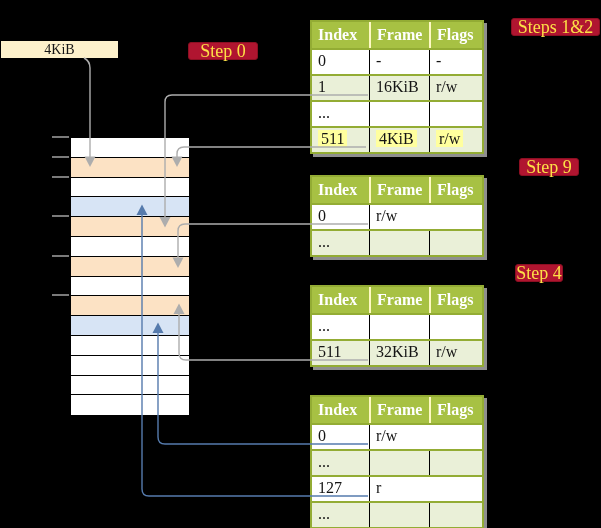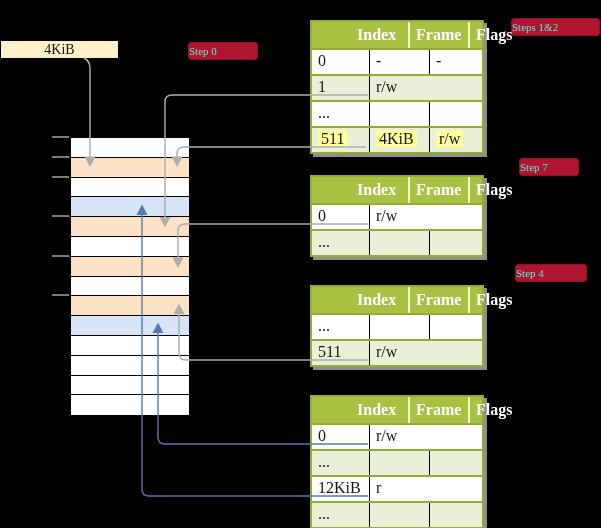--- a/index.html
+++ b/index.html
@@ -8,45 +8,45 @@
     font-family:"Liberation Serif","DejaVu Serif",serif;
   }
   
   .kib-box{
     position:absolute;left:1px;top:41px;width:117px;height:17px;
     background:#fdf1cb;color:#141414;font-size:14px;line-height:17px;text-align:center;
   }
   
   .badge{
     position:absolute;background:#b01530;border:1px solid #8c0f22;border-radius:3px;
-    color:#5eead4;font-size:11px;line-height:16px;box-sizing:border-box;
+    color:#fde047;font-size:18px;line-height:16px;text-align:center;box-sizing:border-box;
   }
   #badge-step0 {left:188px;top:42px;width:70px;height:18px;}
   #badge-steps12{left:511px;top:18px;width:89px;height:18px;}
   #badge-step3 {left:519px;top:158px;width:60px;height:18px;}
-  #badge-step4 {left:515px;top:264px;width:72px;height:18px;}
+  #badge-step4 {left:515px;top:264px;width:48px;height:18px;}
   
   .memcol{
     position:absolute;left:70px;top:137px;width:120px;
     border:1.6px solid #000;box-sizing:border-box;background:#fff;
   }
   .mem-row{height:19.8px;box-sizing:border-box;border-bottom:1.6px solid #000;}
   .mem-row:last-child{border-bottom:none;}
   .mem-row.white {background:#ffffff;}
   .mem-row.orange{background:#fce2c4;}
   .mem-row.blue  {background:#d7e4f5;}
   .tick{position:absolute;left:52px;width:17px;height:2px;background:#7a7a7a;}
   
   .ptable{
     position:absolute;left:310px;width:170px;background:#fff;
     border:2px solid #93ac34;box-shadow:3px 3px 0 #8f8f8f;
   }
   .trow{display:grid;grid-template-columns:57px 60px 53px;height:26px;box-sizing:border-box;}
   .trow .cell{padding-left:6px;box-sizing:border-box;overflow:hidden;white-space:nowrap;}
-  .thead{background:#a7c143;padding-left:39px;}
+  .thead{background:#a7c143;}
   .thead .cell{color:#fff;font-weight:bold;font-size:16px;line-height:25px;border-left:2px solid #fef9c3;}
   .thead .cell:first-child{border-left:none;}
   .tbody-row{border-top:2px solid #93ac34;}
   .tbody-row .cell{color:#141414;font-size:16px;line-height:22px;border-left:1.6px solid #000;}
   .tbody-row .cell:first-child{border-left:none;}
   .tbody-row.shaded{background:#eaf0d8;}
   .hl{background:#ffff9e;padding:0 3px;}
   #table-l4{top:20px;}
   #table-l3{top:175px;}
   #table-l2{top:285px;}
@@ -56,21 +56,21 @@
 </style>
 </head>
 <body>
 
 <div class="canvas">
 
   <div class="kib-box">4KiB</div>
 
   <div class="badge" id="badge-step0">Step 0</div>
   <div class="badge" id="badge-steps12">Steps 1&amp;2</div>
-  <div class="badge" id="badge-step3">Step 7</div>
+  <div class="badge" id="badge-step3">Step 9</div>
   <div class="badge" id="badge-step4">Step 4</div>
 
   <div class="memcol">
       <div class="mem-row white"></div>
       <div class="mem-row orange"></div>
       <div class="mem-row white"></div>
       <div class="mem-row blue"></div>
       <div class="mem-row orange"></div>
       <div class="mem-row white"></div>
       <div class="mem-row orange"></div>
@@ -97,20 +97,21 @@
         <div class="cell">Frame</div>
         <div class="cell">Flags</div>
       </div>
       <div class="trow tbody-row">
         <div class="cell">0</div>
         <div class="cell">-</div>
         <div class="cell">-</div>
       </div>
       <div class="trow tbody-row shaded">
         <div class="cell">1</div>
+        <div class="cell">16KiB</div>
         <div class="cell">r/w</div>
       </div>
       <div class="trow tbody-row">
         <div class="cell">...</div>
         <div class="cell"></div>
         <div class="cell"></div>
       </div>
       <div class="trow tbody-row shaded">
         <div class="cell"><span class="hl">511</span></div>
         <div class="cell"><span class="hl">4KiB</span></div>
@@ -139,40 +140,41 @@
         <div class="cell">Frame</div>
         <div class="cell">Flags</div>
       </div>
       <div class="trow tbody-row">
         <div class="cell">...</div>
         <div class="cell"></div>
         <div class="cell"></div>
       </div>
       <div class="trow tbody-row shaded">
         <div class="cell">511</div>
+        <div class="cell">32KiB</div>
         <div class="cell">r/w</div>
       </div>
     </div>
   <div class="ptable" id="table-l1">
       <div class="trow thead">
         <div class="cell">Index</div>
         <div class="cell">Frame</div>
         <div class="cell">Flags</div>
       </div>
       <div class="trow tbody-row">
         <div class="cell">0</div>
         <div class="cell">r/w</div>
       </div>
       <div class="trow tbody-row shaded">
         <div class="cell">...</div>
         <div class="cell"></div>
         <div class="cell"></div>
       </div>
       <div class="trow tbody-row">
-        <div class="cell">12KiB</div>
+        <div class="cell">127</div>
         <div class="cell">r</div>
       </div>
       <div class="trow tbody-row shaded">
         <div class="cell">...</div>
         <div class="cell"></div>
         <div class="cell"></div>
       </div>
     </div>
 
   <svg class="overlay" width="601" height="528" viewBox="0 0 601 528">

